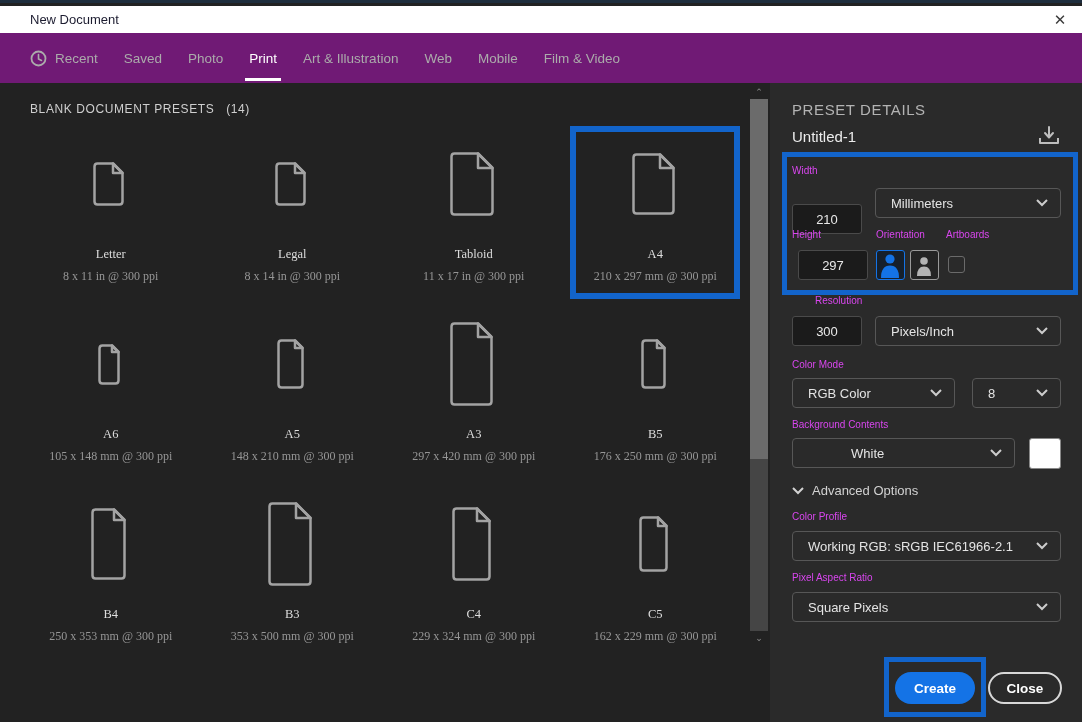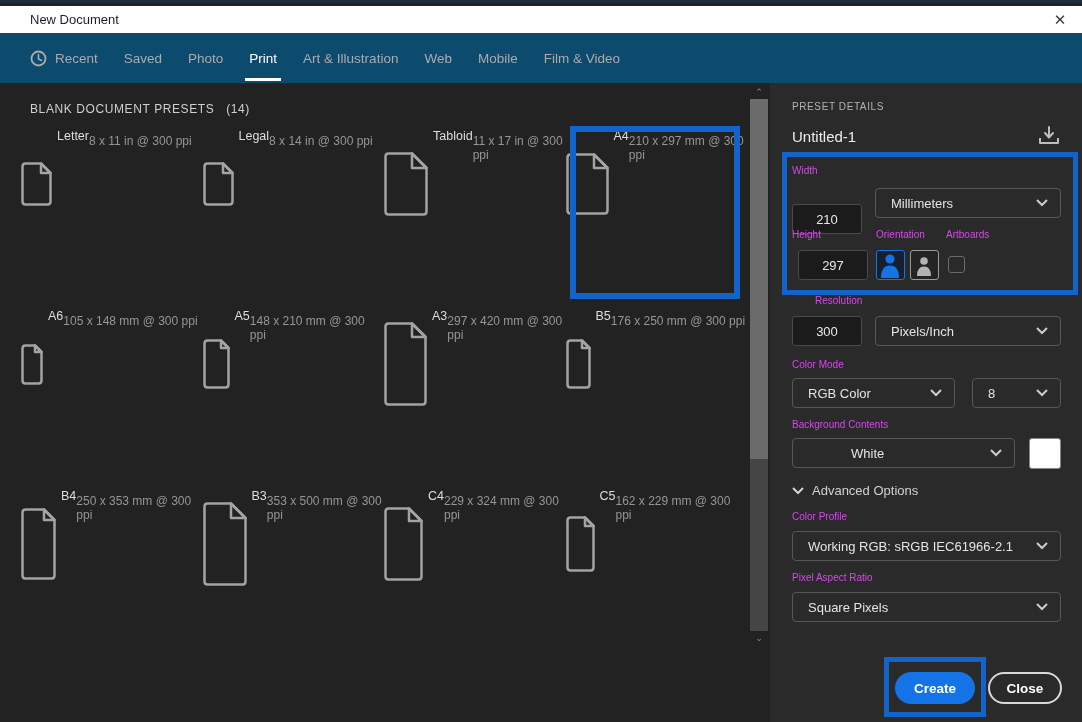--- a/index.html
+++ b/index.html
@@ -16,41 +16,41 @@
   }
   .titlebar .title { margin-left:30px; font-size:13px; color:#1c1c30; }
   .titlebar .close {
     position:absolute; right:12px; top:4px; width:20px; height:20px;
     display:flex; align-items:center; justify-content:center;
     font-size:15px; color:#3a3a3a; cursor:pointer;
   }
   
   .tabbar {
     position:absolute; left:0; top:30px; width:1082px; height:50px;
-    background:#0c4a6e; display:flex; align-items:center; gap:26px;
+    background:#701a75; display:flex; align-items:center; gap:26px;
     padding-left:30px;
   }
   .tab { position:relative; display:flex; align-items:center; gap:8px;
     font-size:13.5px; color:#ababab; height:50px; cursor:pointer; }
   .tab.active { color:#ffffff; }
   .tab.active::after {
     content:""; position:absolute; left:-4px; right:-4px; bottom:2px;
     height:3px; background:#ffffff;
   }
   
   .presets-heading {
     position:absolute; left:30px; top:99px; font-size:12px;
     letter-spacing:.6px; color:#cfcfcf;
   }
   .preset-grid {
     position:absolute; left:20px; top:124px; width:726px;
     display:grid; grid-template-columns:repeat(4, 181.5px);
     grid-auto-rows:180px;
   }
-  .preset-card { display:flex; flex-direction:row; cursor:pointer; }
+  .preset-card { display:flex; flex-direction:column; align-items:center; cursor:pointer;font-family:Liberation Serif, serif; }
   .preset-icon-wrap { height:118px; display:flex; align-items:center; justify-content:center; }
   .preset-name { font-size:12.5px; color:#dedede; margin-top:2px; }
   .preset-dims { font-size:12px; color:#969696; margin-top:7px; }
   
   .scrollbar { position:absolute; left:750px; top:84px; width:18px; height:556px; }
   .scrollbar .chev { position:absolute; left:0; width:18px; text-align:center; color:#8f8f8f; font-size:9px; line-height:10px; }
   .scrollbar .track { position:absolute; left:0; top:12px; width:18px; height:532px; background:#454545; }
   .scrollbar .thumb { position:absolute; left:0; top:12px; width:18px; height:360px; background:#6b6b6b; }
   
   .search-strip {
@@ -69,21 +69,21 @@
     border-radius:16px; background:transparent; color:#e8e8e8;
     font-size:13px; font-weight:bold; display:flex; align-items:center;
     justify-content:center; cursor:pointer; font-family:"Liberation Sans", sans-serif;
   }
   
   .details-panel {
     position:absolute; left:770px; top:80px; width:312px; height:642px;
     background:#2a2a2a;
   }
   .dp-label { position:absolute; font-size:10px; color:#d946ef; }
-  .dp-heading { position:absolute; left:22px; top:18px; font-size:10px; letter-spacing:.6px; color:#b3b3b3; }
+  .dp-heading { position:absolute; left:22px; top:18px; font-size:15px; letter-spacing:.6px; color:#b3b3b3; }
   .doc-name { position:absolute; left:22px; top:45px; font-size:15px; color:#ececec; }
   .save-icon { position:absolute; right:22px; top:42px; cursor:pointer; }
   .num-input {
     position:absolute; width:70px; height:30px; background:#1b1b1b;
     border:1px solid #4a4a4a; border-radius:3px; color:#e8e8e8;
     font-size:13px; text-align:center; outline:none;
     font-family:"Liberation Sans", sans-serif;
   }
   .dropdown {
     position:absolute; height:30px; background:#2a2a2a;

